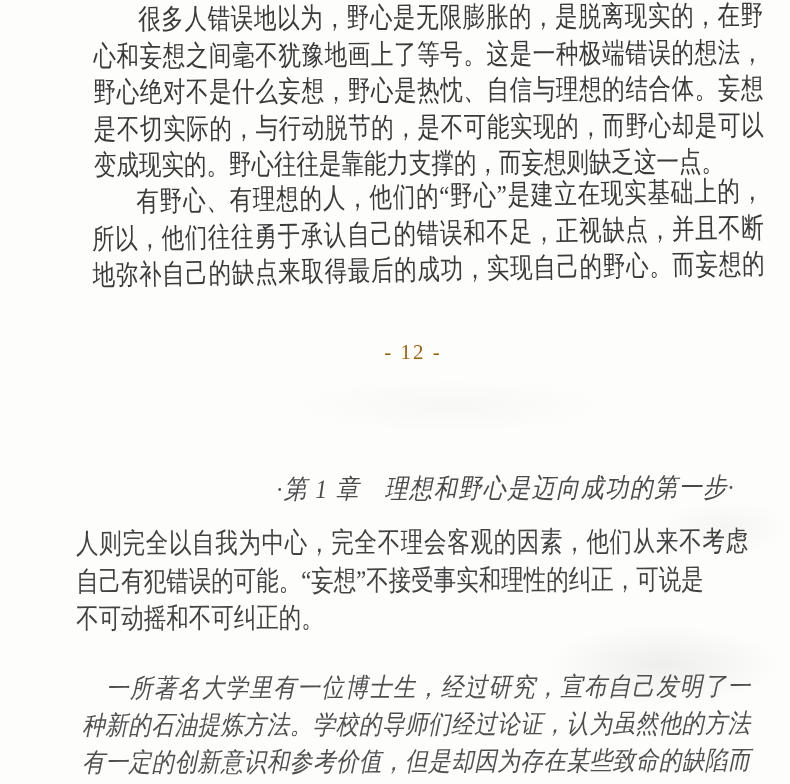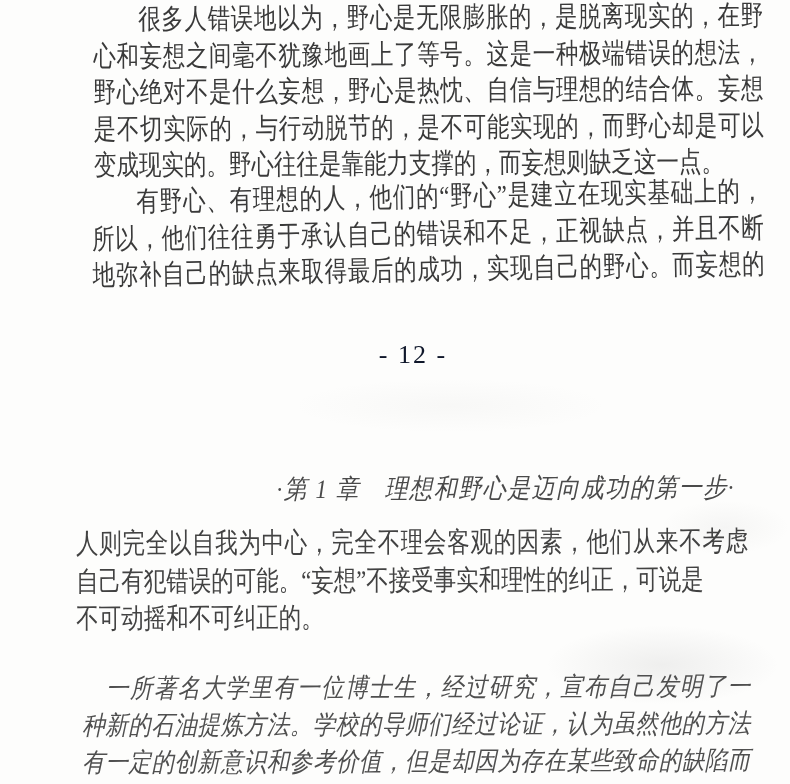--- a/index.html
+++ b/index.html
@@ -67,23 +67,23 @@
     line-height: 36.5px;
     color: #3a3a3a;
     transform: rotate(-1.0deg);
     transform-origin: left center;
   }
   #page-number {
     position: absolute;
     left: 93px; top: 340px;
     width: 640px;
     text-align: center;
-    font-size: 26px;
+    font-size: 21px;
     letter-spacing: 2px;
-    color: #0f172a;
+    color: #a16207;
   }
 
   
   #chapter-header {
     position: absolute;
     left: 80px; top: 472px;
     width: 655px;
     text-align: right;
     font-size: 23px;
     font-style: italic;

